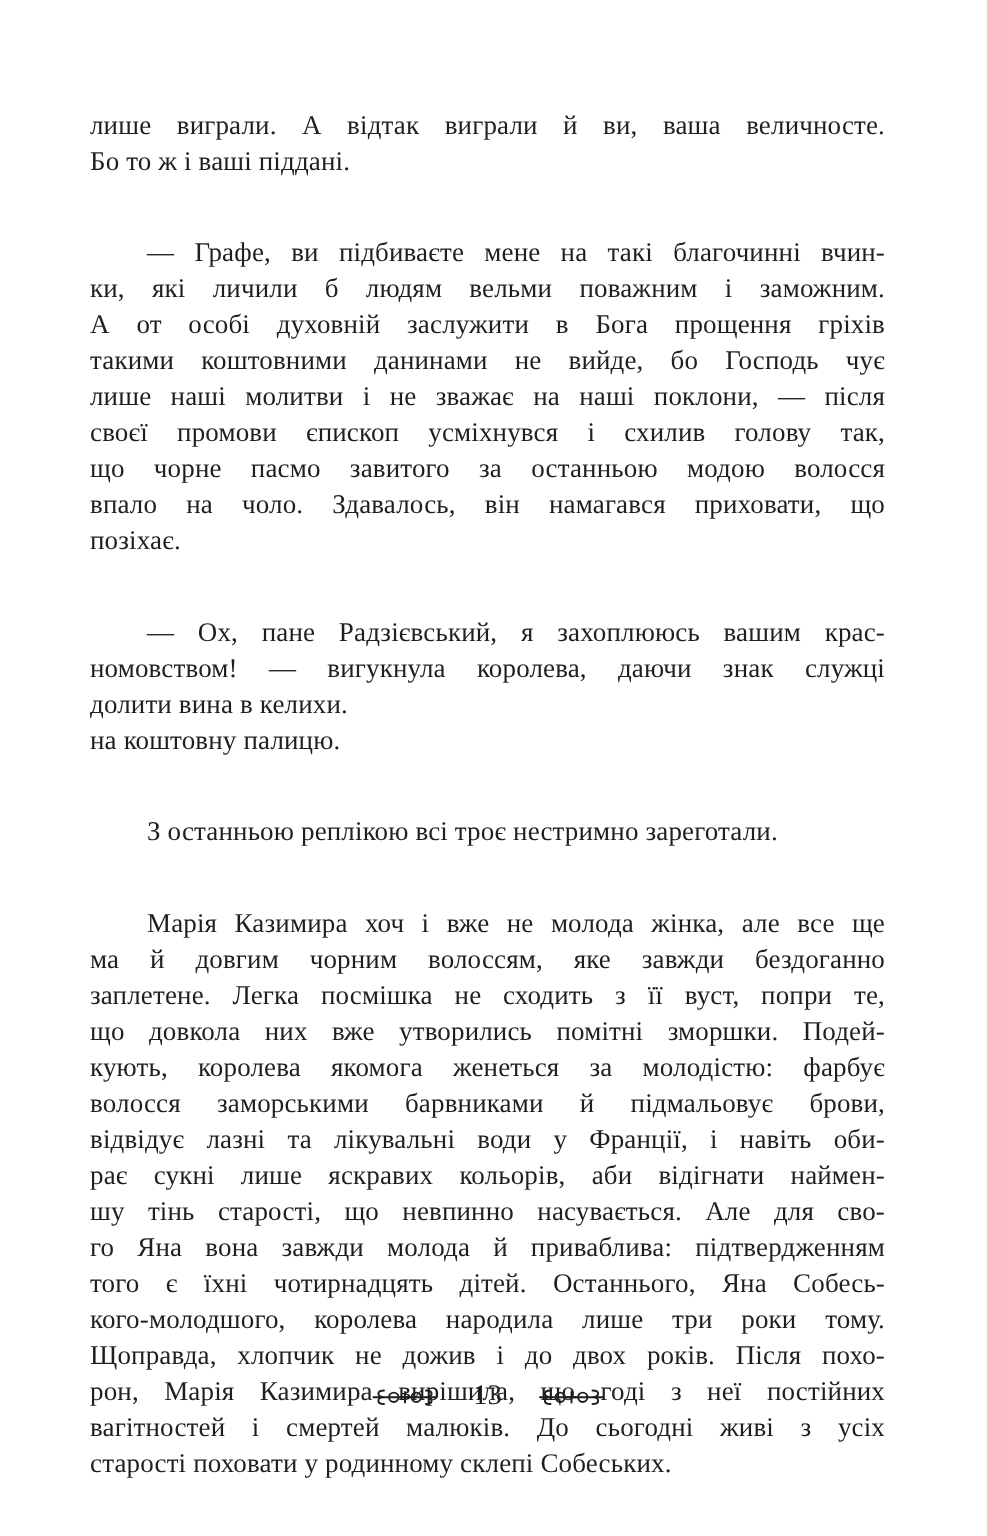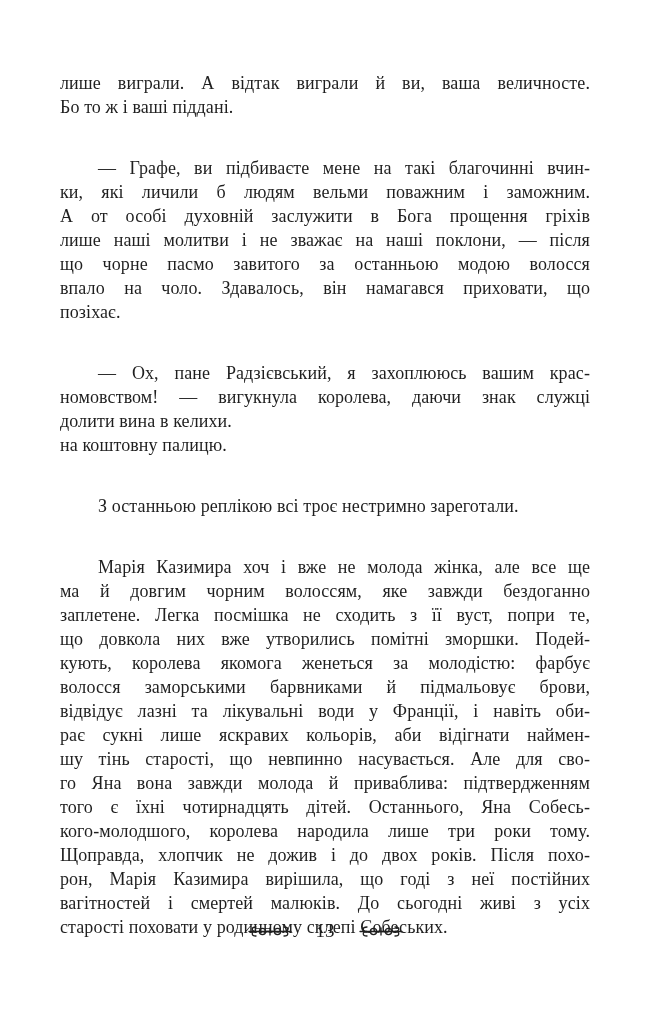--- a/index.html
+++ b/index.html
@@ -68,21 +68,23 @@
 
 <div class="page">
 
   <div class="text-block">
 
   <div class="line">лише виграли. А відтак виграли й ви, ваша величносте.</div>
       <div class="line last">Бо то ж і ваші піддані.</div>
       <div class="line indent">— Графе, ви підбиваєте мене на такі благочинні вчин-</div>
       <div class="line">ки, які личили б людям вельми поважним і заможним.</div>
       <div class="line">А от особі духовній заслужити в Бога прощення гріхів</div>
+      <div class="line">такими коштовними данинами не вийде, бо Господь чує</div>
       <div class="line">лише наші молитви і не зважає на наші поклони, — після</div>
+      <div class="line">своєї промови єпископ усміхнувся і схилив голову так,</div>
       <div class="line">що чорне пасмо завитого за останньою модою волосся</div>
       <div class="line">впало на чоло. Здавалось, він намагався приховати, що</div>
       <div class="line last">позіхає.</div>
       <div class="line indent">— Ох, пане Радзієвський, я захоплююсь вашим крас-</div>
       <div class="line">номовством! — вигукнула королева, даючи знак служці</div>
       <div class="line last">долити вина в келихи.</div>
       <div class="line last">на коштовну палицю.</div>
       <div class="line last indent">З останньою реплікою всі троє нестримно зареготали.</div>
       <div class="line indent">Марія Казимира хоч і вже не молода жінка, але все ще</div>
       <div class="line">ма й довгим чорним волоссям, яке завжди бездоганно</div>

